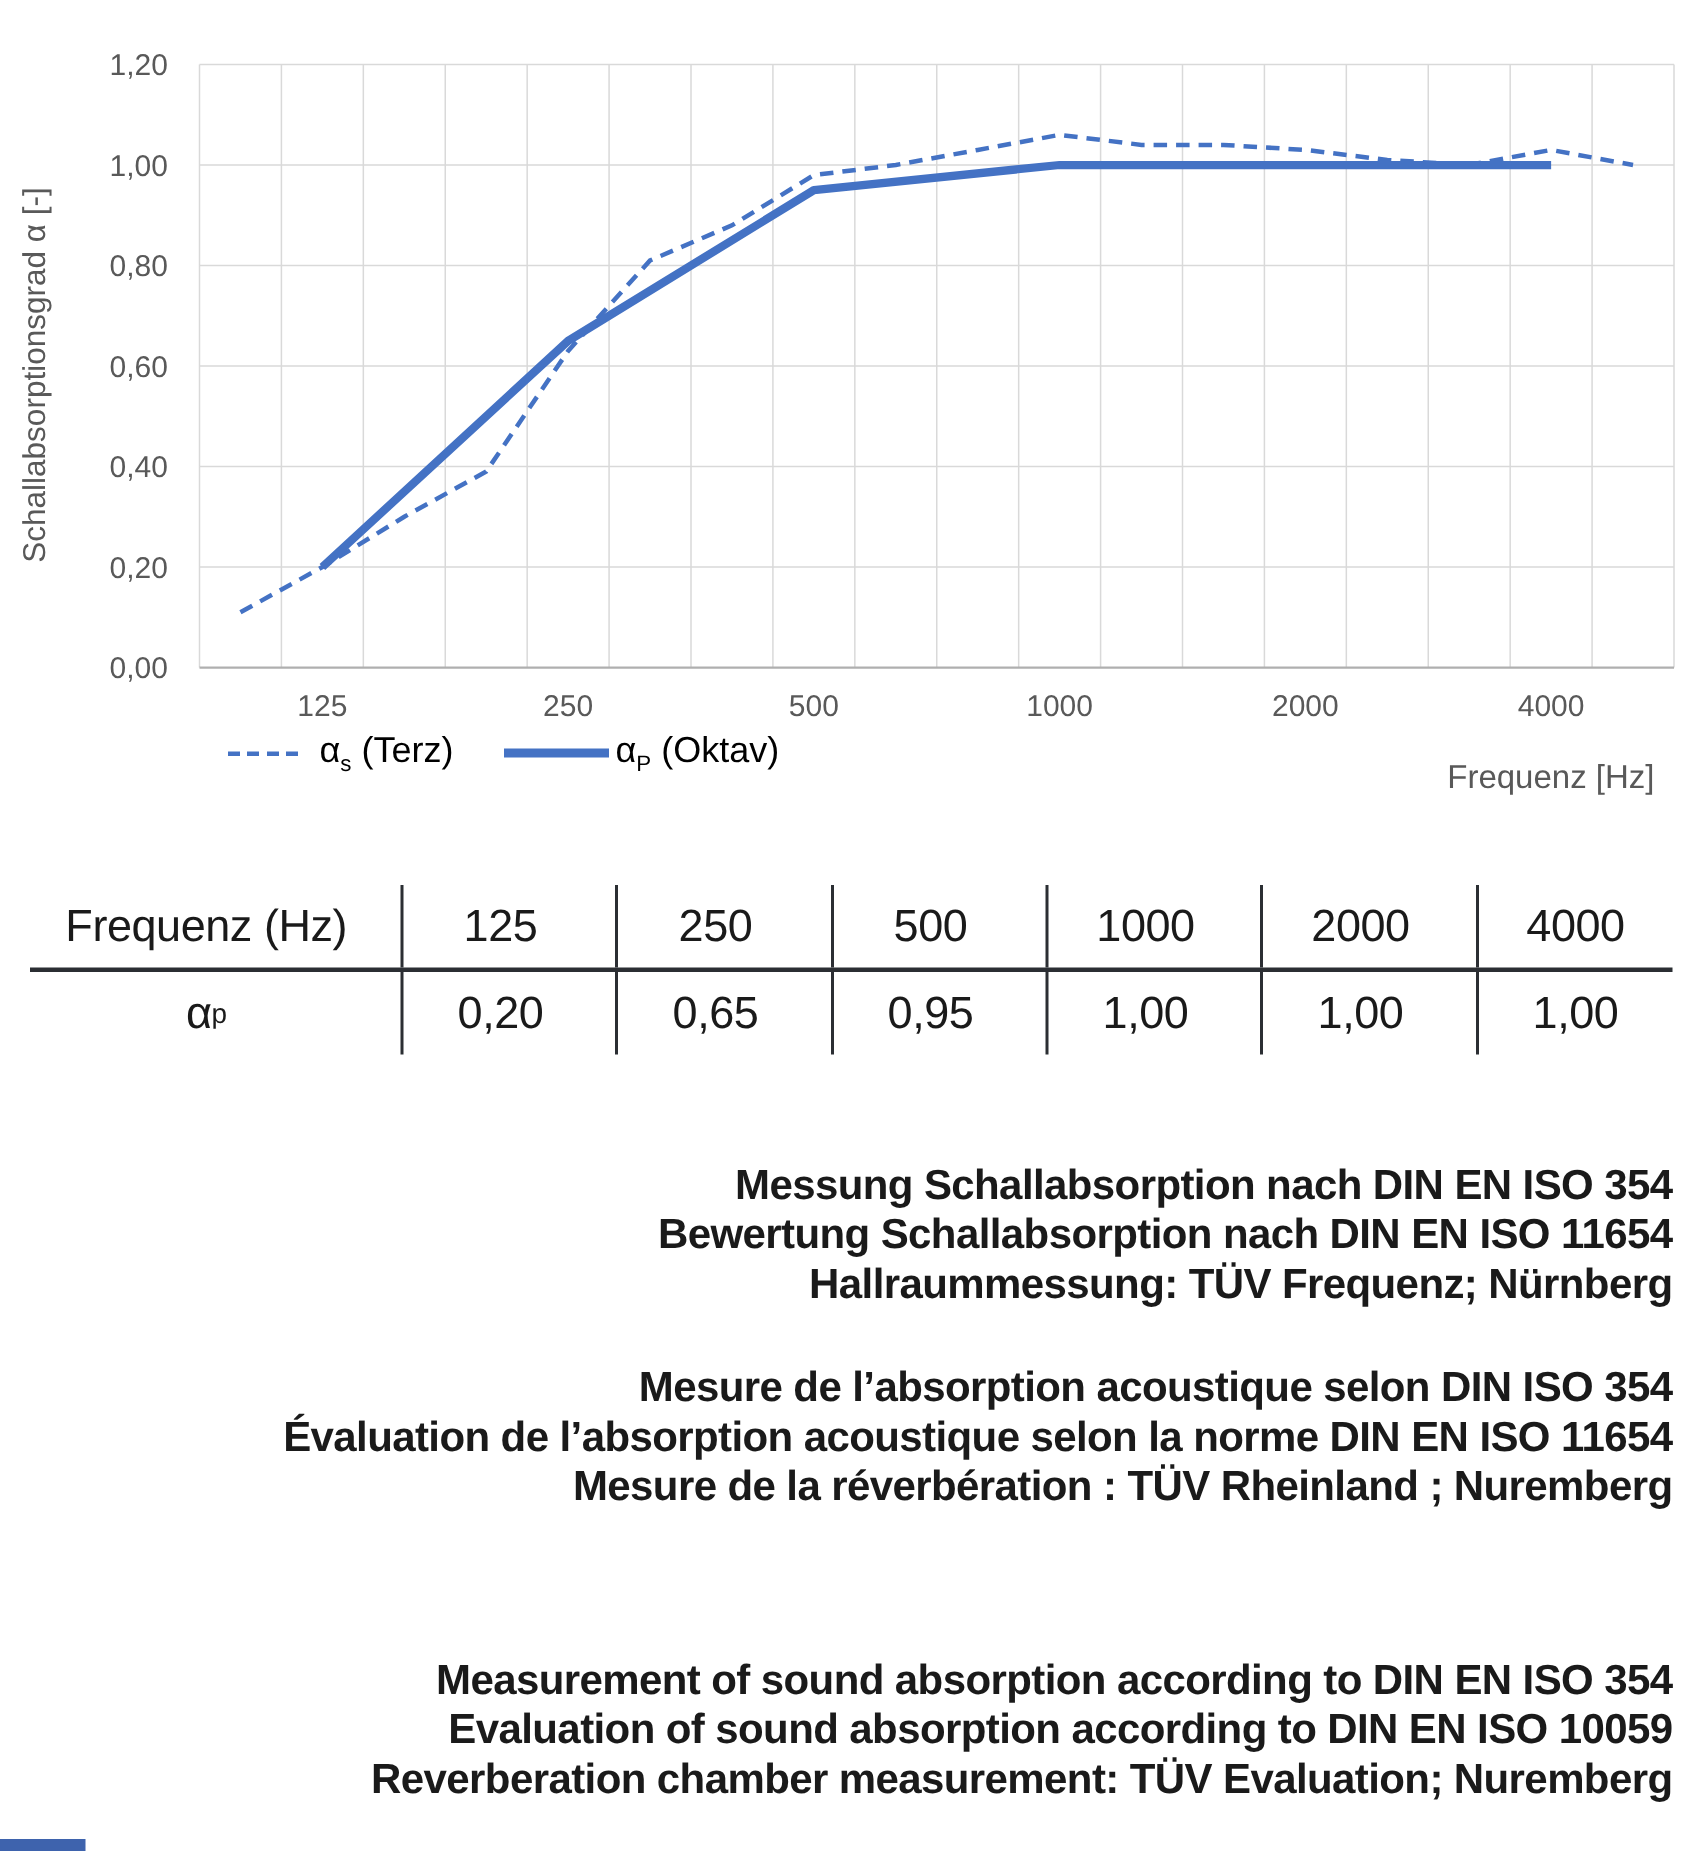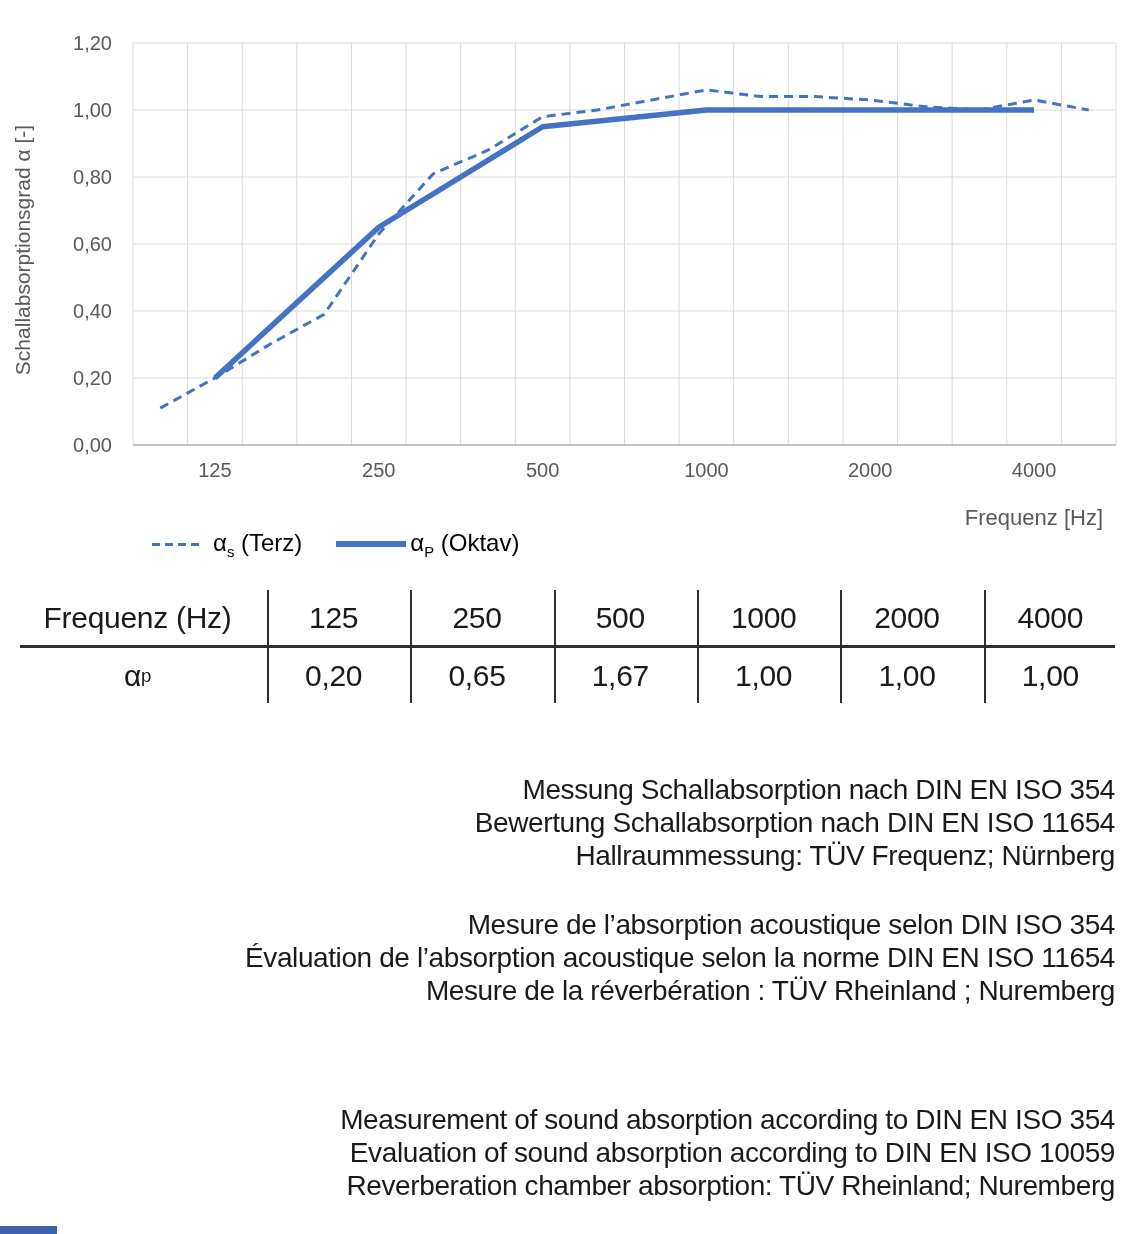--- a/index.html
+++ b/index.html
@@ -3,37 +3,37 @@
 <meta charset="utf-8">
 <style>
   html,body{margin:0;padding:0;background:#ffffff;}
   .page{position:relative;width:1135px;height:1234px;background:#ffffff;overflow:hidden;
         font-family:"Liberation Sans", sans-serif;}
   
   .chart{position:absolute;left:0;top:0;width:1135px;height:560px;}
   .chart svg{position:absolute;left:0;top:0;}
   .axis-text{font-family:"Liberation Sans", sans-serif;font-size:20px;fill:#595959;}
   .axis-title{font-family:"Liberation Sans", sans-serif;font-size:21px;fill:#595959;}
-  .legend{position:absolute;left:152px;top:528px;height:32px;display:flex;align-items:center;}
+  .legend{position:absolute;left:152px;top:486px;height:32px;display:flex;align-items:center;}
   .swatch{display:inline-block;}
   .swatch.dashed{width:52px;height:3px;margin-right:9px;}
   .swatch.solid{width:70px;height:6px;margin-left:34px;margin-right:4px;}
   .legend-label{font-size:24px;color:#000000;white-space:pre;}
   .legend-label sub, .t-first sub{font-size:0.62em;}
   .x-axis-title{position:absolute;right:32px;top:505px;font-size:22px;color:#595959;}
   
   .abs-table{position:absolute;left:20px;top:590px;width:1095px;color:#1a1a1a;}
   .t-row{display:grid;grid-template-columns:235px repeat(6,1fr);gap:12px;}
   .t-row2{border-top:3px solid #2b2e33;}
   .t-cell{height:55px;display:flex;align-items:center;justify-content:center;
           font-size:30px;letter-spacing:-0.3px;}
   .t-cell.vline{border-left:2px solid #2b2e33;}
   
   .text-block{position:absolute;right:20px;width:1100px;text-align:right;
-              font-size:28px;line-height:33px;color:#1a1a1a;letter-spacing:-0.4px;}
+              font-size:28px;line-height:33px;color:#1a1a1a;letter-spacing:-0.4px;font-weight:bold;}
   
   .footer-bar{position:absolute;left:0;top:1226px;width:57px;height:8px;}
 </style>
 </head>
 <body>
 
 <div class="page">
 
   <div class="chart">
     <svg width="1135" height="560" viewBox="0 0 1135 560">
@@ -105,21 +105,21 @@
         <div class="t-cell vline">2000</div>
         <div class="t-cell vline">4000</div>
       </div>
     <div class="t-row t-row2">
       <div class="t-cell t-first">
           <span>α</span>
           <sub>p</sub>
         </div>
     <div class="t-cell vline">0,20</div>
         <div class="t-cell vline">0,65</div>
-        <div class="t-cell vline">1,67</div>
+        <div class="t-cell vline">0,95</div>
         <div class="t-cell vline">1,00</div>
         <div class="t-cell vline">1,00</div>
         <div class="t-cell vline">1,00</div>
       </div>
   </div>
 
   <div class="text-block" style="top:773px">
     <div>Messung Schallabsorption nach DIN EN ISO 354</div>
     <div>Bewertung Schallabsorption nach DIN EN ISO 11654</div>
     <div>Hallraummessung: TÜV Frequenz; Nürnberg</div>
@@ -127,17 +127,17 @@
 
   <div class="text-block" style="top:908px">
     <div>Mesure de l’absorption acoustique selon DIN ISO 354</div>
     <div>Évaluation de l’absorption acoustique selon la norme DIN EN ISO 11654</div>
     <div>Mesure de la réverbération : TÜV Rheinland ; Nuremberg</div>
   </div>
 
   <div class="text-block" style="top:1103px">
     <div>Measurement of sound absorption according to DIN EN ISO 354</div>
     <div>Evaluation of sound absorption according to DIN EN ISO 10059</div>
-    <div>Reverberation chamber absorption: TÜV Rheinland; Nuremberg</div>
+    <div>Reverberation chamber measurement: TÜV Evaluation; Nuremberg</div>
   </div>
 
   <div class="footer-bar" style="background: rgb(62, 99, 173);"></div>
 </div>
 
 </body></html>

